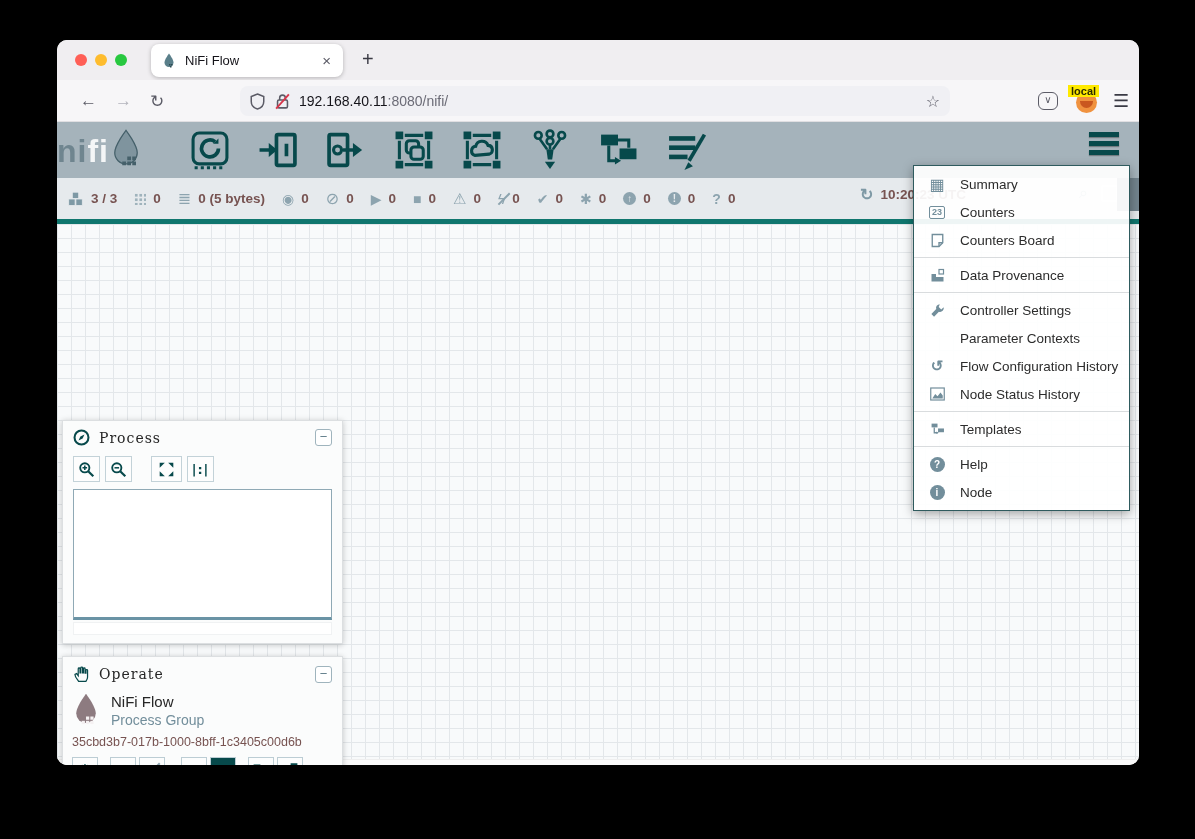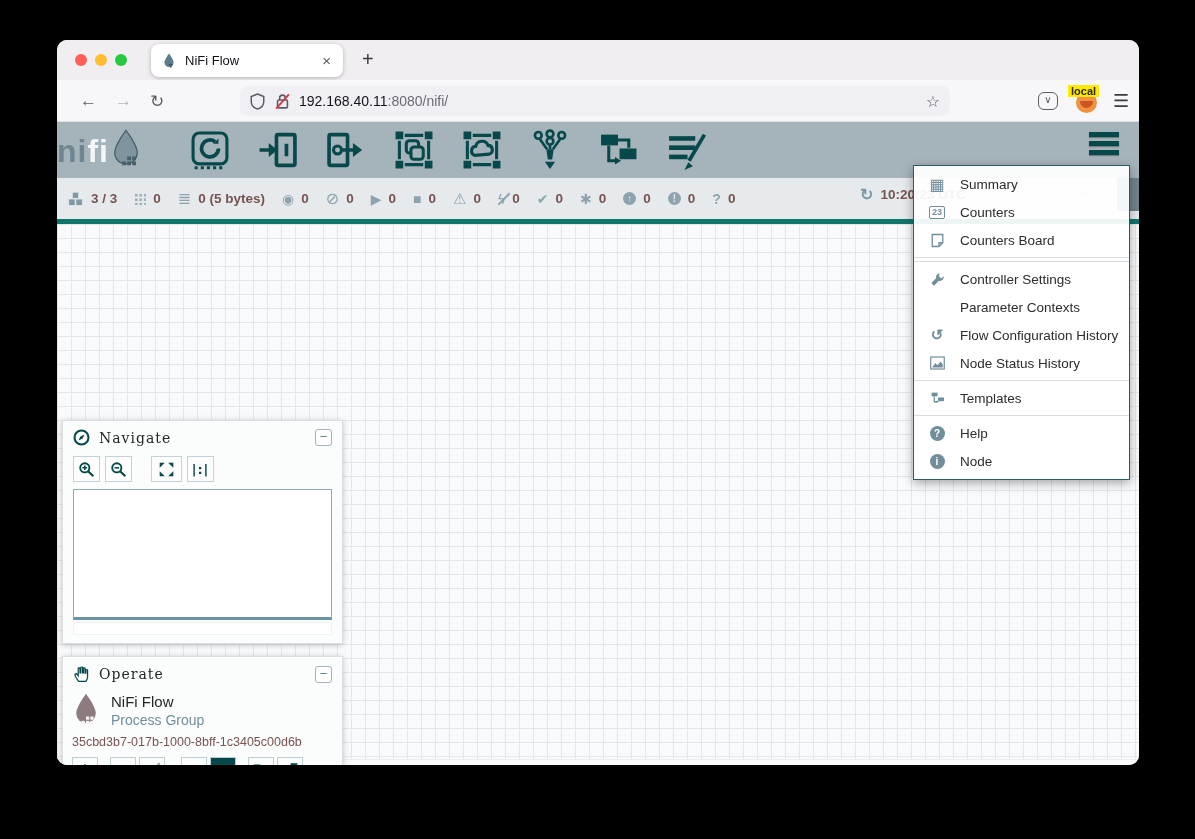--- a/index.html
+++ b/index.html
@@ -350,21 +350,21 @@
   </div>
 
   <div class="canvas">
 
     <div class="panel navigate-panel">
       <div class="panel-head">
         <svg width="17" height="17" viewBox="0 0 20 20">
           <circle cx="10" cy="10" r="8.2" fill="none" stroke="#07494b" stroke-width="2.4"></circle>
           <path d="M13.5 6.5l-2.2 4.8-4.8 2.2 2.2-4.8z" fill="#07494b"></path>
         </svg>
-        <span class="ph-title">Navigate</span>
+        <span class="ph-title">Process</span>
         <div class="collapse-btn">−</div>
       </div>
       <div class="nav-buttons">
         <div class="nav-btn">
           <svg width="17" height="17" viewBox="0 0 20 20">
             <circle cx="8" cy="8" r="5.4" fill="none" stroke="#07494b" stroke-width="2.2"></circle>
             <path d="M12 12l6 6" stroke="#07494b" stroke-width="2.6"></path>
             <path d="M5.3 8h5.4M8 5.3v5.4" stroke="#07494b" stroke-width="1.8"></path>
           </svg>
         </div>
@@ -472,20 +472,29 @@
     <div class="menu-item">
       <span class="mi-icon">
         <svg width="15" height="15" viewBox="0 0 20 20">
           <path d="M3 2h14v11l-5 5H3z" fill="none" stroke="#728e9b" stroke-width="1.8"></path>
           <path d="M12 18v-5h5" fill="none" stroke="#728e9b" stroke-width="1.8"></path>
         </svg>
       </span>
       <span class="mi-label">Counters Board</span>
     </div>
     <div class="menu-sep"></div>
+    <div class="menu-item">
+      <span class="mi-icon">
+        <svg width="15" height="15" viewBox="0 0 20 20">
+          <path d="M2 8h6v10H2z M8 12h10v6H8z" fill="#728e9b"></path>
+          <rect x="12" y="2" width="6" height="6" fill="none" stroke="#728e9b" stroke-width="1.6"></rect>
+        </svg>
+      </span>
+      <span class="mi-label">Data Provenance</span>
+    </div>
     <div class="menu-sep"></div>
     <div class="menu-item">
       <span class="mi-icon">
         <svg width="15" height="15" viewBox="0 0 20 20">
           <path d="M13 1.5a5 5 0 0 0-4.7 6.6L1.8 14.6 5.4 18.2l6.5-6.5a5 5 0 0 0 6.3-6.2L15 8.6l-3.4-3.4z" fill="#728e9b"></path>
         </svg>
       </span>
       <span class="mi-label">Controller Settings</span>
     </div>
     <div class="menu-item">

